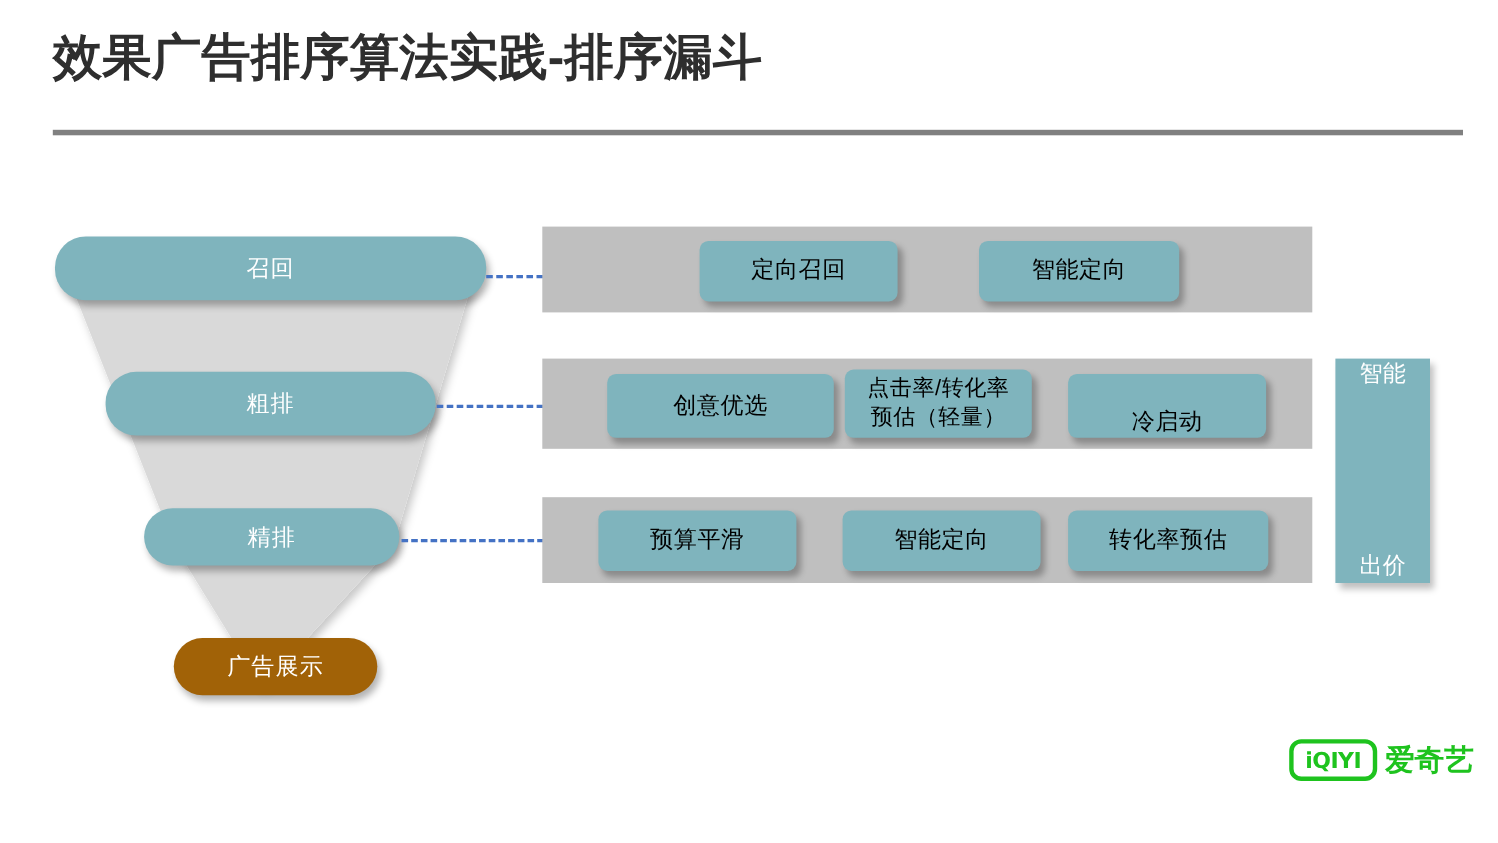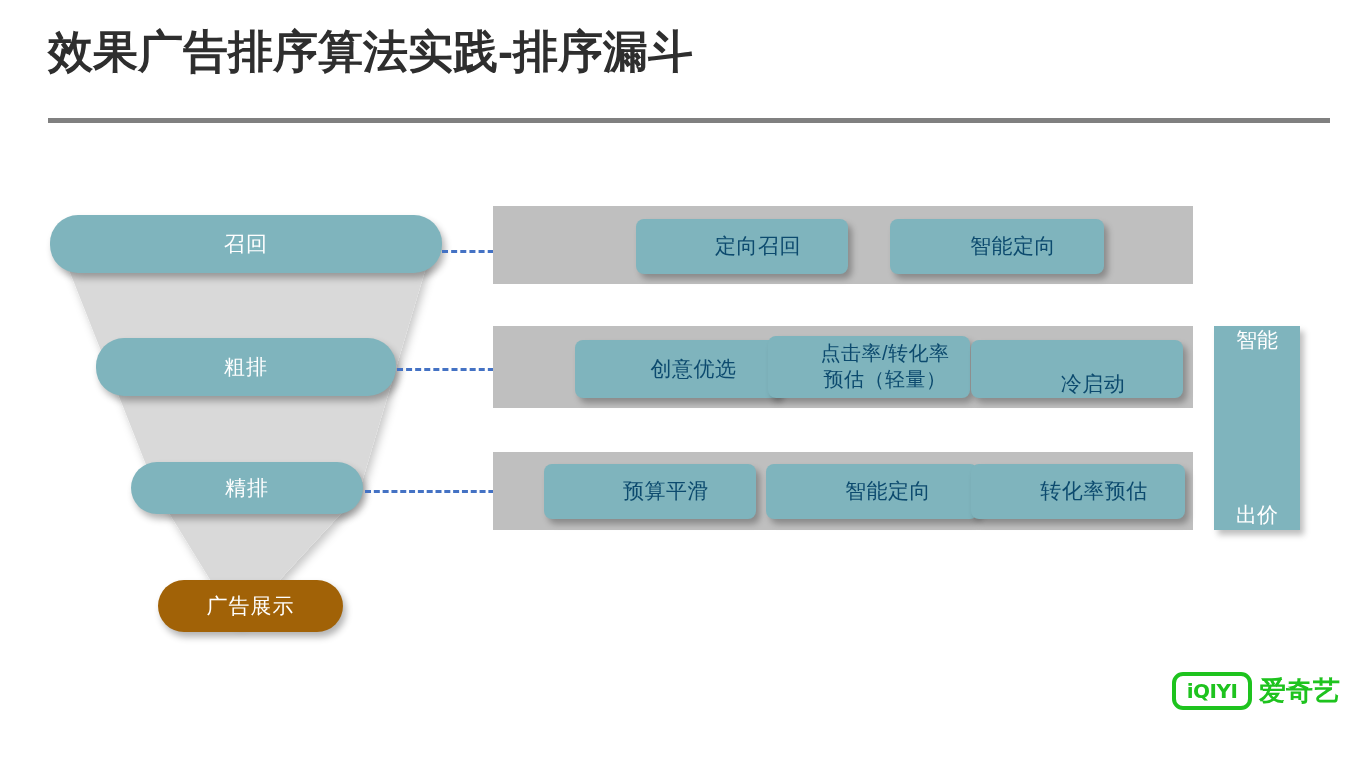--- a/index.html
+++ b/index.html
@@ -101,32 +101,31 @@
 
   .chip {
     position: absolute;
     background: #7fb4bd;
     border-radius: 8px;
     box-shadow: 4px 5px 6px rgba(0,0,0,0.28);
     display: flex;
     align-items: center;
     justify-content: center;
     text-align: center;
-    color: #0c4a6e;
+    color: #000000;
     font-size: 21px;
     line-height: 1.28;
     letter-spacing: 0.5px;
-    padding-left: 32px;
   }
 
   
   .chip-r1a { left: 636px; top: 219px; width: 180px; height: 55px; }
   .chip-r1b { left: 890px; top: 219px; width: 182px; height: 55px; }
   
-  .chip-r2a { left: 575px; top: 340px; width: 173px; height: 58px; }
+  .chip-r2a { left: 552px; top: 340px; width: 206px; height: 58px; }
   .chip-r2b { left: 768px; top: 336px; width: 170px; height: 62px; font-size: 20px; }
   .chip-r2c { left: 971px; top: 340px; width: 180px; height: 58px; align-items: flex-end; }
   
   .chip-r3a { left: 544px; top: 464px; width: 180px; height: 55px; }
   .chip-r3b { left: 766px; top: 464px; width: 180px; height: 55px; }
   .chip-r3c { left: 971px; top: 464px; width: 182px; height: 55px; }
 
   
   .side-box {
     position: absolute;

